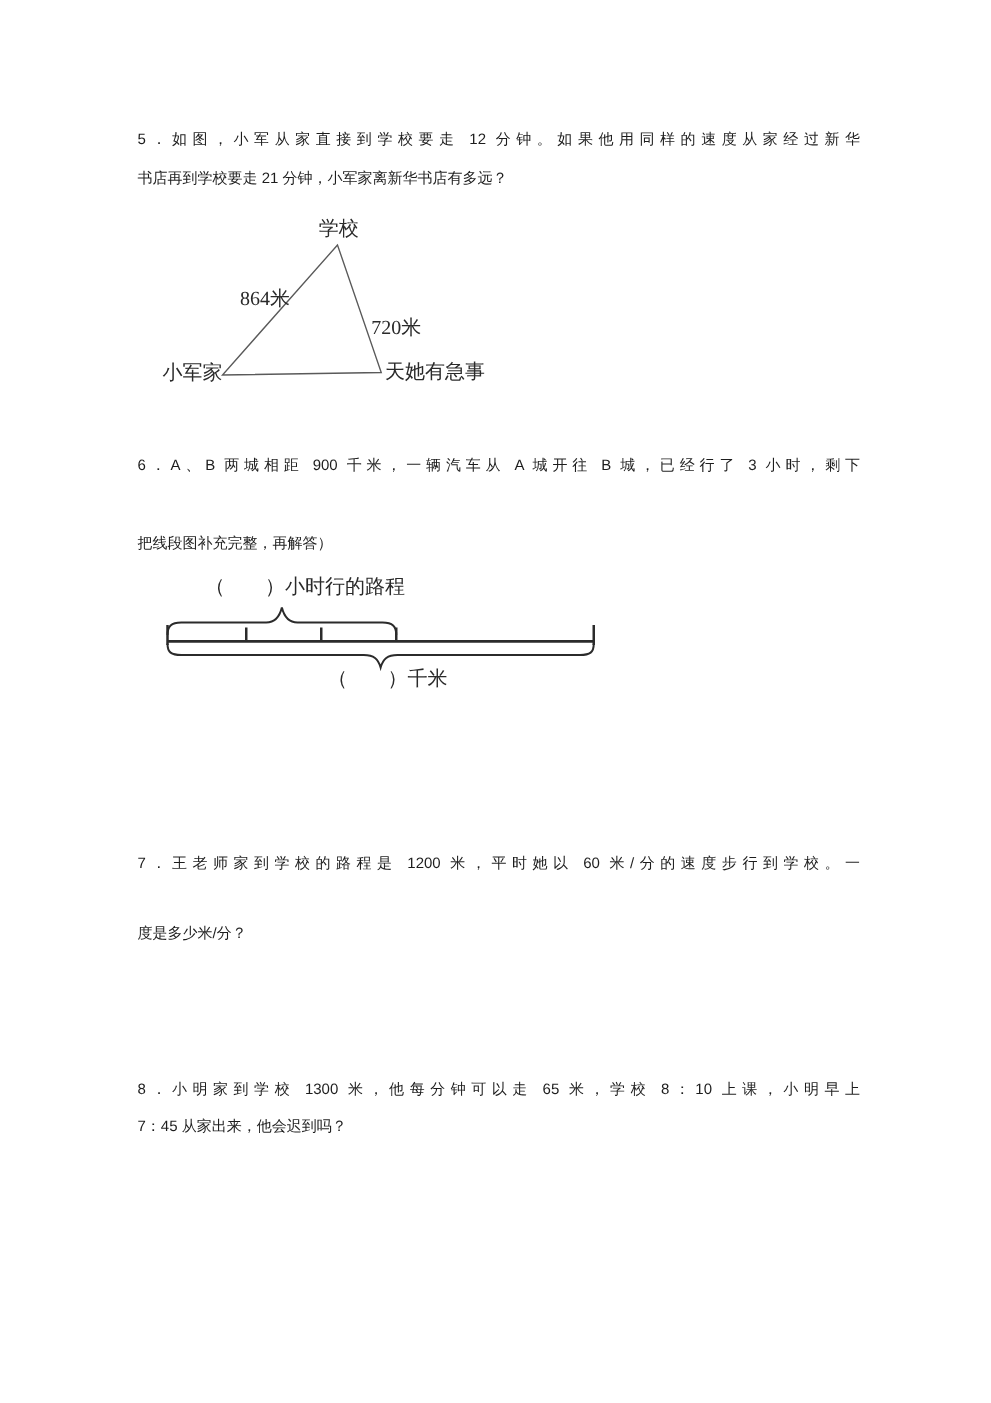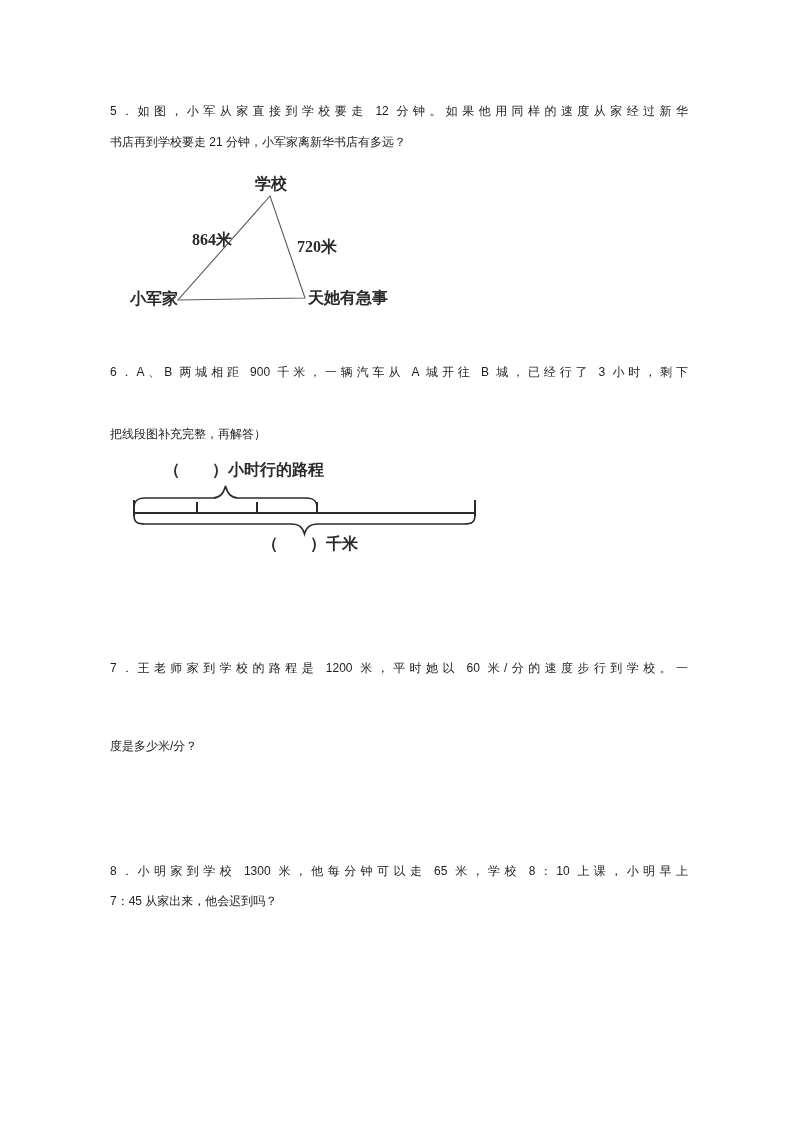--- a/index.html
+++ b/index.html
@@ -8,40 +8,40 @@
     font-family:"Liberation Sans",sans-serif;
   }
   .line{
     position:absolute;left:110px;width:578px;
     font-size:12px;line-height:20px;font-weight:400;color:#1d1d1d;
     white-space:normal;
   }
   .line.j{text-align:justify;text-align-last:justify;}
   .dlabel{
     position:absolute;font-family:"Liberation Serif",serif;
-    font-size:16px;line-height:18px;font-weight:700;color:#2a2a2a;white-space:nowrap;
+    font-size:16px;line-height:18px;font-weight:400;color:#2a2a2a;white-space:nowrap;
   }
   .dsvg{position:absolute;}
   .tri-stroke{fill:none;stroke:#5a5a5a;stroke-width:1.1;}
   .seg-stroke{fill:none;stroke:#2b2b2b;}
 </style>
 </head>
 <body>
 
 <div class="page">
 
   <div class="line j" style="top:101px">5．如图，小军从家直接到学校要走 12 分钟。如果他用同样的速度从家经过新华</div>
   <div class="line" style="top:132px">书店再到学校要走 21 分钟，小军家离新华书店有多远？</div>
 
   <svg class="dsvg" style="left:160px;top:190px" width="170" height="120" viewBox="0 0 170 120">
     <path class="tri-stroke" d="M110,6 L18,110 L145,108 Z"></path>
   </svg>
   <div class="dlabel" style="left:271px;top:175px;transform:translateX(-50%)">学校</div>
   <div class="dlabel" style="left:192px;top:231px">864米</div>
-  <div class="dlabel" style="left:297px;top:238px">720米</div>
+  <div class="dlabel" style="left:297px;top:254px">720米</div>
   <div class="dlabel" style="left:130px;top:290px">小军家</div>
   <div class="dlabel" style="left:308px;top:289px">天她有急事</div>
 
   <div class="line j" style="top:362px">6．A、B 两城相距 900 千米，一辆汽车从 A 城开往 B 城，已经行了 3 小时，剩下</div>
   <div class="line" style="top:424px">把线段图补充完整，再解答）</div>
 
   <div class="dlabel" style="left:164px;top:461px">（　　）小时行的路程</div>
   <svg class="dsvg" style="left:130px;top:480px" width="350" height="62" viewBox="0 0 350 62">
 
     <path class="seg-stroke" stroke-width="1.6" d="M 4 28 C 4 21 7 18 15 18 L 83 18 C 90 18 93.5 14 95.5 6 C 97.5 14 101 18 108 18 L 176 18 C 184 18 187 21 187 28"></path>
@@ -49,19 +49,19 @@
     <path class="seg-stroke" stroke-width="2.2" d="M 4 33 L 345 33"></path>
 
     <path class="seg-stroke" stroke-width="2" d="M 4 20 L 4 36 M 345 20 L 345 36"></path>
 
     <path class="seg-stroke" stroke-width="2" d="M 67 22 L 67 33 M 127 22 L 127 33 M 187 22 L 187 33"></path>
 
     <path class="seg-stroke" stroke-width="1.6" d="M 4 35 C 4 42 7 44 15 44 L 161 44 C 169 44 172.5 47 174.5 54 C 176.5 47 180 44 188 44 L 334 44 C 342 44 345 42 345 35"></path>
   </svg>
   <div class="dlabel" style="left:262px;top:535px">（　　）千米</div>
 
-  <div class="line j" style="top:658px">7．王老师家到学校的路程是 1200 米，平时她以 60 米/分的速度步行到学校。一</div>
+  <div class="line j" style="top:680px">7．王老师家到学校的路程是 1200 米，平时她以 60 米/分的速度步行到学校。一</div>
   <div class="line" style="top:736px">度是多少米/分？</div>
 
   <div class="line j" style="top:861px">8．小明家到学校 1300 米，他每分钟可以走 65 米，学校 8：10 上课，小明早上</div>
   <div class="line" style="top:891px">7：45 从家出来，他会迟到吗？</div>
 
 </div>
 
 </body></html>

